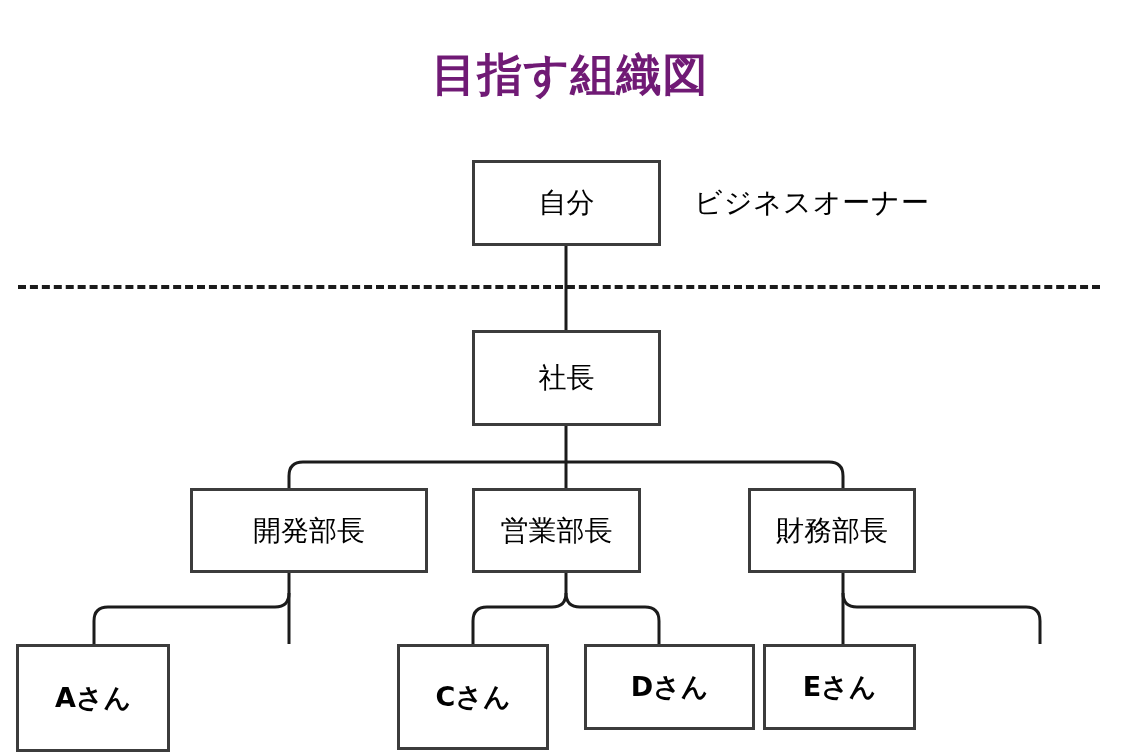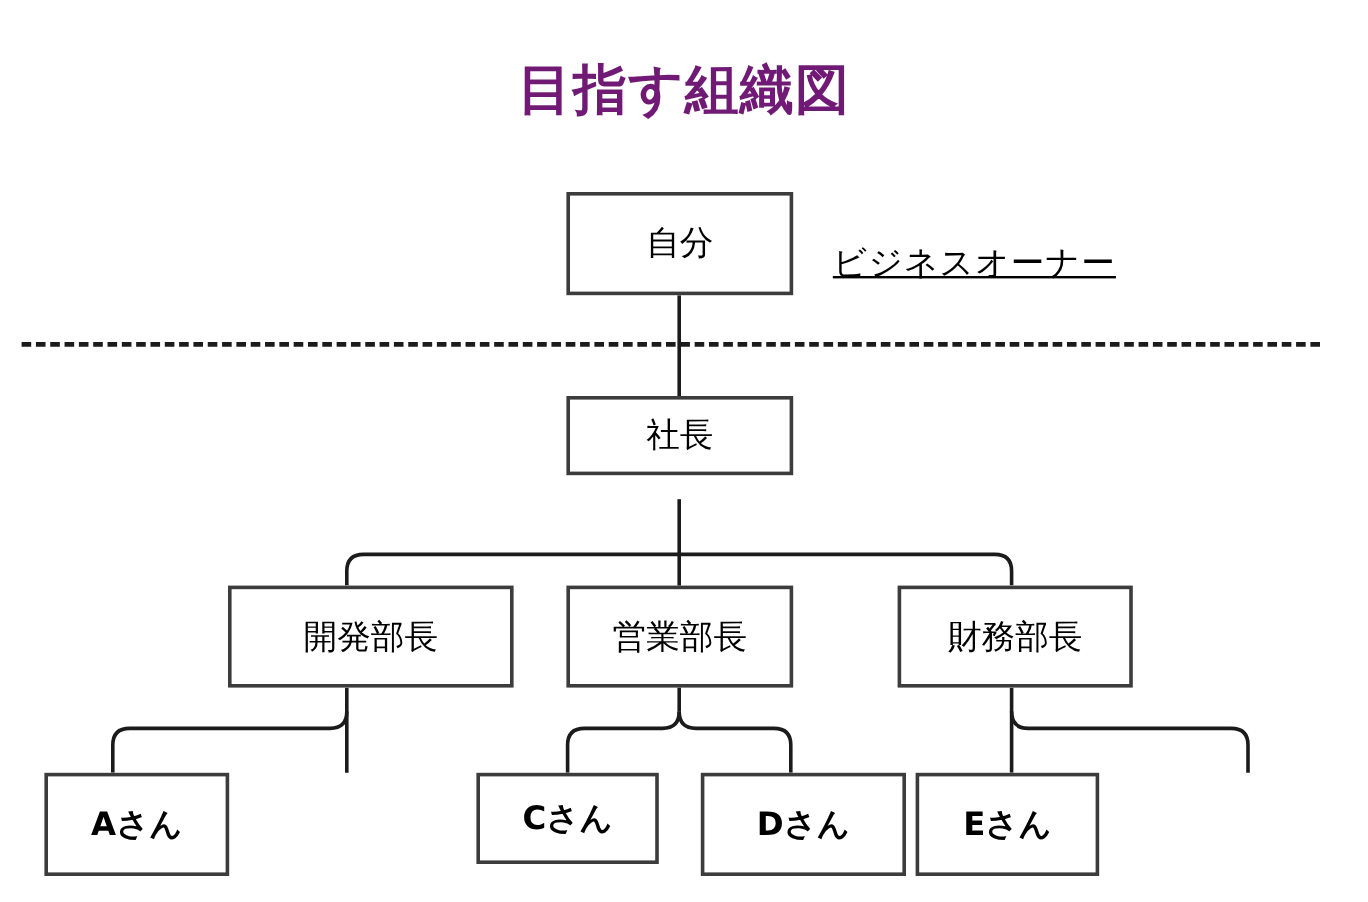--- a/index.html
+++ b/index.html
@@ -96,44 +96,44 @@
     <path d="M843,573 L843,644" stroke="#1b1b1b" stroke-width="3" fill="none"></path>
     <path d="M843,593 Q843,607 857,607 L1026,607 Q1040,607 1040,621 L1040,644" stroke="#1b1b1b" stroke-width="3" fill="none"></path>
   </svg>
 
   <div class="divider" style="left:18px; top:285px; width:1082px;"></div>
 
   <div class="node" style="left:472px; top:160px; width:189px; height:86px;">
     <span class="node-label">自分</span>
   </div>
 
-  <div class="side-label" style="left:694px; top:200px;text-decoration:underline;">ビジネスオーナー</div>
+  <div class="side-label" style="left:694px; top:184px;">ビジネスオーナー</div>
 
-  <div class="node" style="left:472px; top:330px; width:189px; height:66px;">
+  <div class="node" style="left:472px; top:330px; width:189px; height:96px;">
     <span class="node-label">社長</span>
   </div>
 
   <div class="node" style="left:190px; top:488px; width:238px; height:85px;">
     <span class="node-label">開発部長</span>
   </div>
 
-  <div class="node" style="left:472px; top:488px; width:189px; height:85px;">
+  <div class="node" style="left:472px; top:488px; width:169px; height:85px;">
     <span class="node-label">営業部長</span>
   </div>
 
-  <div class="node" style="left:748px; top:488px; width:196px; height:85px;">
+  <div class="node" style="left:748px; top:488px; width:168px; height:85px;">
     <span class="node-label">財務部長</span>
   </div>
 
-  <div class="node staff" style="left:16px; top:644px; width:154px; height:86px;margin-left:21px;">
+  <div class="node staff" style="left:16px; top:644px; width:154px; height:108px;">
     <span class="node-label">Aさん</span>
   </div>
 
 
-  <div class="node staff" style="left:397px; top:644px; width:152px; height:76px;">
+  <div class="node staff" style="left:397px; top:644px; width:152px; height:106px;">
     <span class="node-label">Cさん</span>
   </div>
 
   <div class="node staff" style="left:584px; top:644px; width:171px; height:86px;">
     <span class="node-label">Dさん</span>
   </div>
 
   <div class="node staff" style="left:763px; top:644px; width:153px; height:86px;">
     <span class="node-label">Eさん</span>
   </div>

